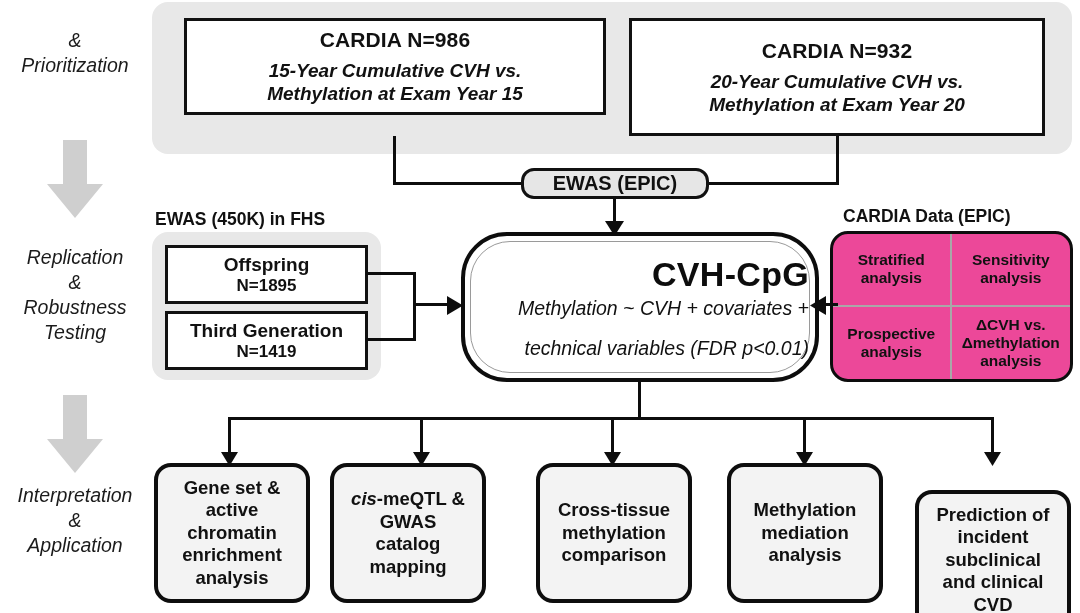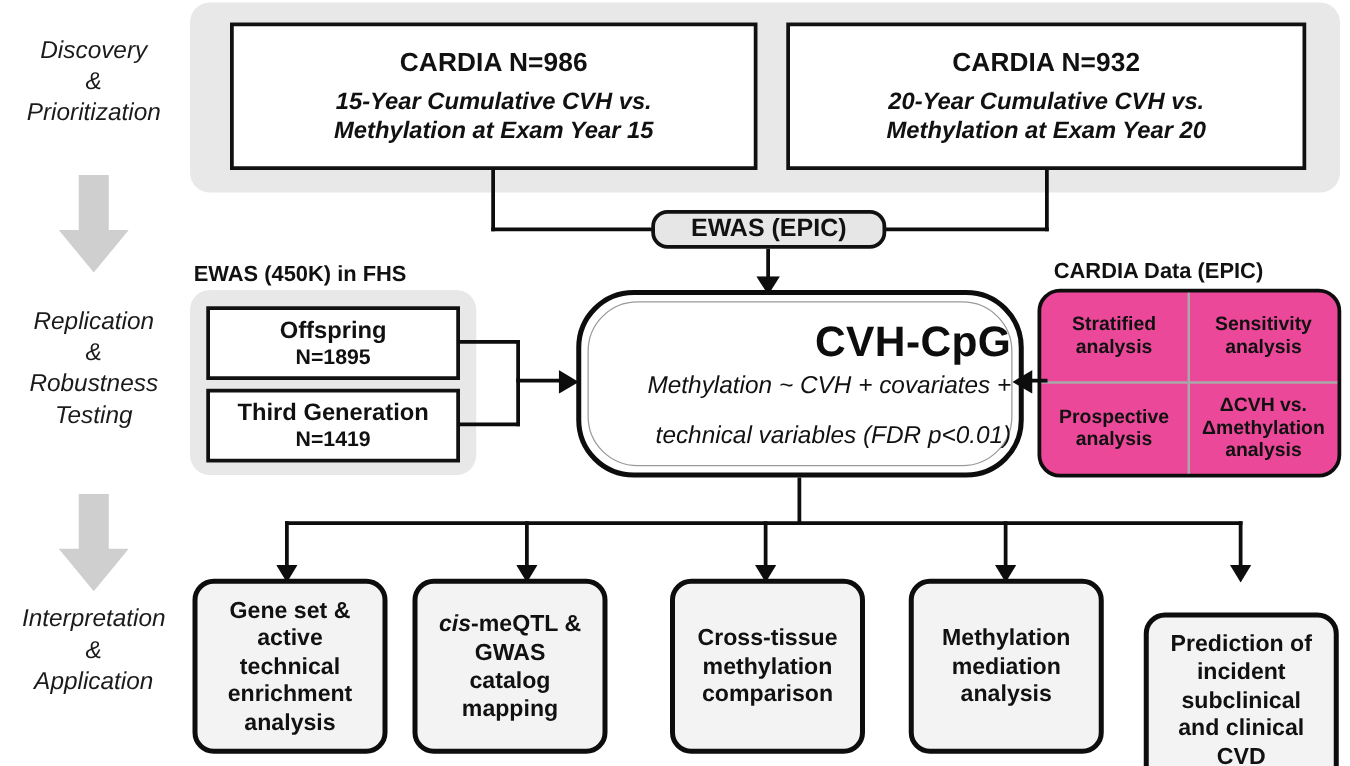--- a/index.html
+++ b/index.html
@@ -137,21 +137,20 @@
   .hline { background: #0d0d0d; height: 3px; }
   .vline { background: #0d0d0d; width: 3px; }
   .arrowhead svg { display: block; }
 </style>
 </head>
 <body>
 
 <div id="stage">
 
   <div class="abs stage-label" style="top:28px;">
-    <div>Discovery</div>
     <div>&amp;</div>
     <div>Prioritization</div>
   </div>
 
   <div class="abs fat-arrow" style="left:47px; top:140px; width:56px; height:78px;">
     <svg viewBox="0 0 56 78" preserveAspectRatio="none" aria-hidden="true">
       <polygon points="16,0 40,0 40,44 56,44 28,78 0,44 16,44" fill="#cfcfcf"></polygon>
     </svg>
   </div>
 
@@ -169,21 +168,21 @@
   </div>
 
   <div class="abs stage-label" style="top:483px;">
     <div>Interpretation</div>
     <div>&amp;</div>
     <div>Application</div>
   </div>
 
   <div class="abs grey-panel" style="left:152px; top:2px; width:920px; height:152px;"></div>
 
-  <div class="abs rect-box" style="left:184px; top:18px; width:422px; height:118px;">
+  <div class="abs rect-box" style="left:184px; top:18px; width:422px; height:97px;">
     <div class="line-bold">CARDIA N=986</div>
     <div class="line-ital" style="margin-top:7px;">15-Year Cumulative CVH vs.</div>
     <div class="line-ital">Methylation at Exam Year 15</div>
   </div>
 
   <div class="abs rect-box" style="left:629px; top:18px; width:416px; height:118px;">
     <div class="line-bold">CARDIA N=932</div>
     <div class="line-ital" style="margin-top:7px;">20-Year Cumulative CVH vs.</div>
     <div class="line-ital">Methylation at Exam Year 20</div>
   </div>
@@ -309,21 +308,21 @@
   <div class="abs arrowhead" style="left:984px; top:452px;">
     <svg width="17" height="14" viewBox="0 0 17 14" aria-hidden="true">
         <polygon points="8.5,14 0,0 17,0" fill="#0d0d0d"></polygon>
       </svg>
   </div>
 
   <div class="abs res-box" style="left:154px; top:463px; width:156px; height:140px;">
     <div>
       <div>Gene set &amp;</div>
       <div>active</div>
-      <div>technical</div>
+      <div>chromatin</div>
       <div>enrichment</div>
       <div>analysis</div>
     </div>
   </div>
 
   <div class="abs res-box" style="left:330px; top:463px; width:156px; height:140px;">
     <div>
       <div>
         <span class="it">cis</span><span>-meQTL &amp;</span>
       </div>

